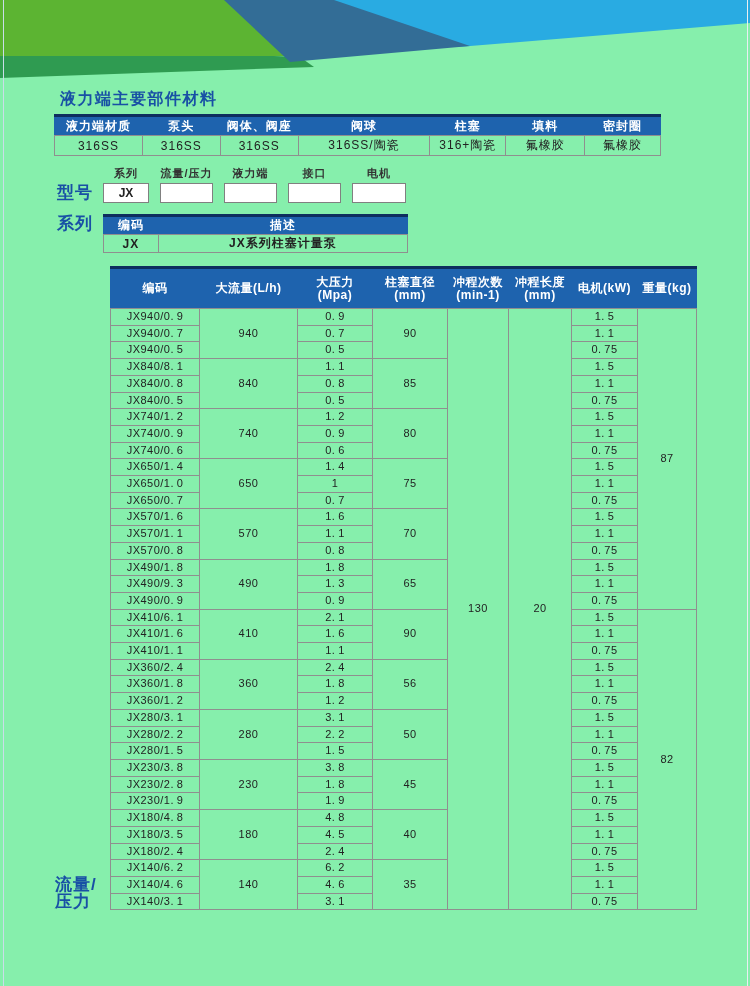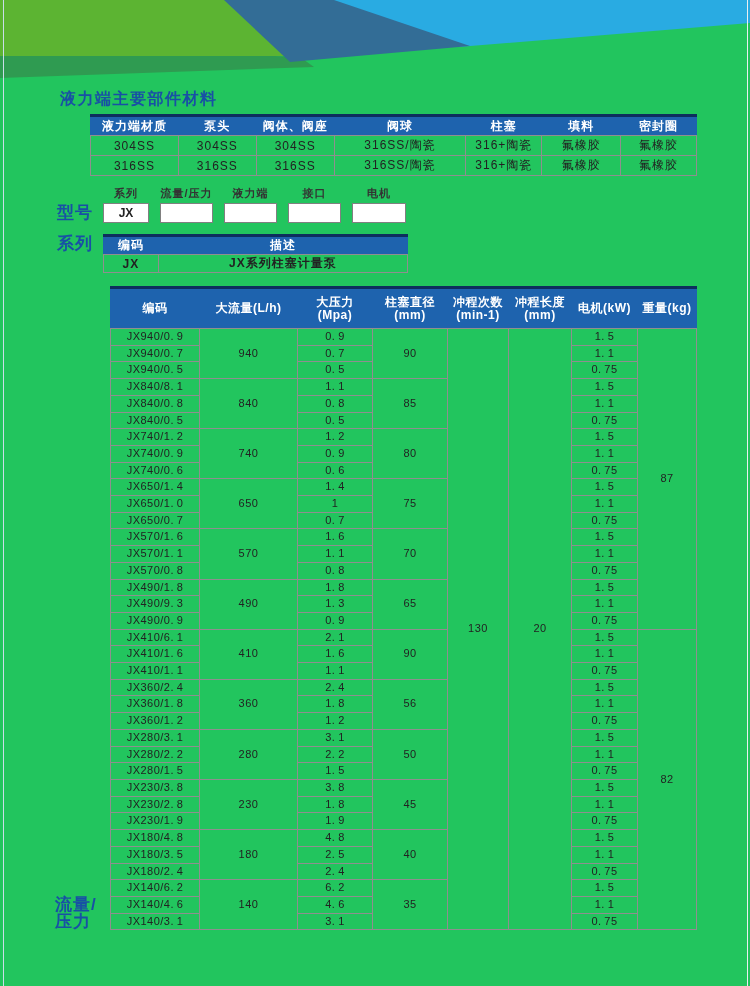--- a/index.html
+++ b/index.html
@@ -4,21 +4,21 @@
 <style>
   * { margin:0; padding:0; box-sizing:border-box; }
   body {
     font-family: "Liberation Sans", "DejaVu Sans", sans-serif;
     background:#ffffff;
     width:750px;
   }
   #page {
     position:relative;
     width:750px; height:986px;
-    background:#22c55e;
+    background:#86efac;
     overflow:hidden;
   }
   #page::before {
     content:""; position:absolute; left:3px; top:0; bottom:0;
     width:1px; background:#c9dde9;
   }
   #page::after {
     content:""; position:absolute; right:2px; top:0; bottom:0;
     width:1px; background:#e9eef2;
   }
@@ -37,21 +37,21 @@
     font-size:12px; color:#222; text-align:center;
   }
   .data-table th {
     background:#1e63ae; color:#ffffff; font-weight:bold;
     border:1px solid #1e63ae; border-bottom:1px solid #8f8f8f;
     height:20px; font-size:12px; letter-spacing:1px;
   }
   .data-table td {
     border:1px solid #8f8f8f; height:20px; letter-spacing:1px;
   }
-  #materials-table { margin-left:90px; width:607px; }
+  #materials-table { margin-left:54px; width:607px; }
 
   
   .model-row { display:flex; align-items:flex-end; margin:10px 0 0 57px; }
   .inline-label {
     color:#1850a5; font-weight:bold; font-size:17px; letter-spacing:1px;
     margin-right:10px; line-height:20px;
   }
   #model-fields { display:flex; }
   .model-field { margin-right:11px; text-align:center; }
   .model-field .f-label { font-size:11px; color:#333; font-weight:bold; letter-spacing:1px; margin-bottom:2px; white-space:nowrap; }
@@ -115,29 +115,20 @@
           <th>液力端材质</th>
           <th>泵头</th>
           <th>阀体、阀座</th>
           <th>阀球</th>
           <th>柱塞</th>
           <th>填料</th>
           <th>密封圈</th>
         </tr>
       </thead>
     <tbody>
-        <tr>
-          <td>304SS</td>
-          <td>304SS</td>
-          <td>304SS</td>
-          <td>316SS/陶瓷</td>
-          <td>316+陶瓷</td>
-          <td>氟橡胶</td>
-          <td>氟橡胶</td>
-        </tr>
         <tr>
           <td>316SS</td>
           <td>316SS</td>
           <td>316SS</td>
           <td>316SS/陶瓷</td>
           <td>316+陶瓷</td>
           <td>氟橡胶</td>
           <td>氟橡胶</td>
         </tr>
       </tbody>
@@ -401,21 +392,21 @@
           </tr>
           <tr>
             <td>JX180/4. 8</td>
             <td rowspan="3">180</td>
             <td>4. 8</td>
             <td rowspan="3">40</td>
             <td>1. 5</td>
           </tr>
           <tr>
             <td>JX180/3. 5</td>
-            <td>2. 5</td>
+            <td>4. 5</td>
             <td>1. 1</td>
           </tr>
           <tr>
             <td>JX180/2. 4</td>
             <td>2. 4</td>
             <td>0. 75</td>
           </tr>
           <tr>
             <td>JX140/6. 2</td>
             <td rowspan="3">140</td>

